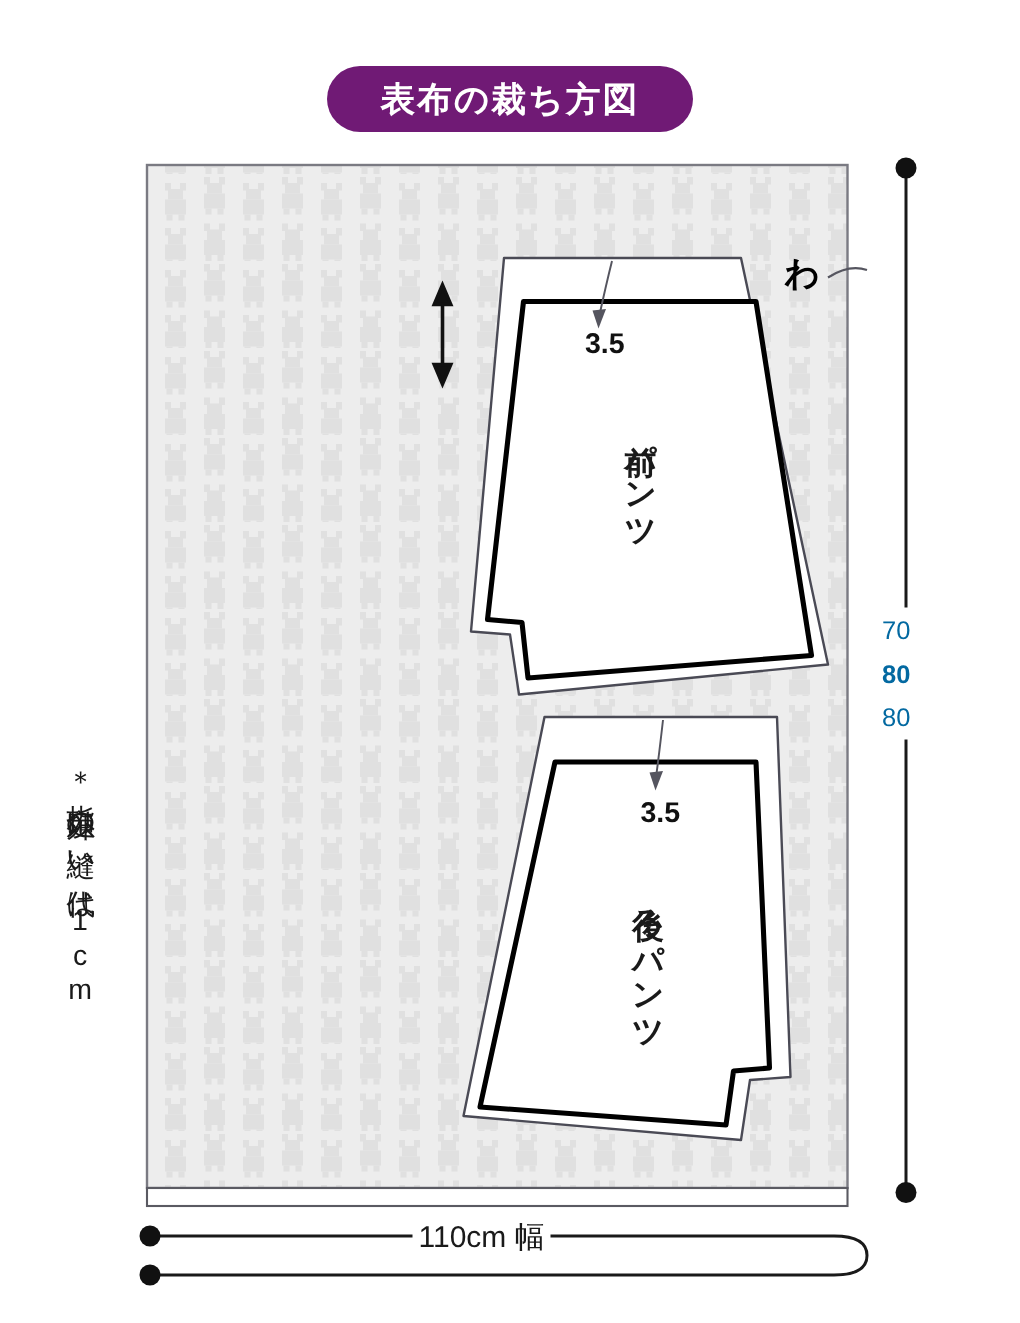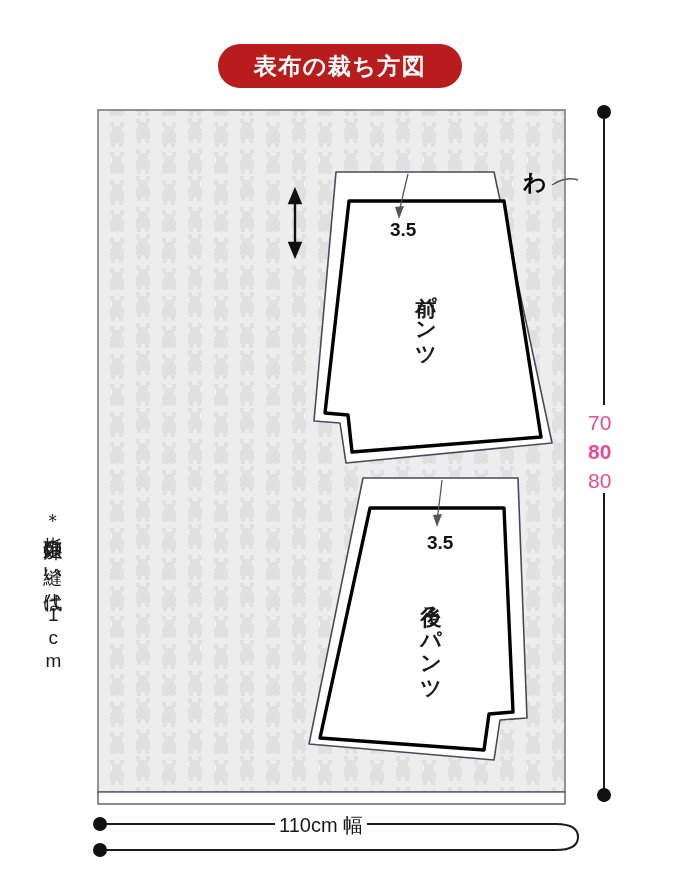--- a/index.html
+++ b/index.html
@@ -19,21 +19,21 @@
     overflow: hidden;
   }
 
   
   #title-pill {
     position: absolute;
     left: 218px;
     top: 44px;
     width: 244px;
     height: 44px;
-    background: #b91c1c;
+    background: #701a75;
     border-radius: 22px;
     display: flex;
     align-items: center;
     justify-content: center;
     box-sizing: border-box;
   }
   #title-text {
     color: #ffffff;
     font-size: 23px;
     font-weight: bold;
@@ -83,22 +83,22 @@
     top: 500px;
     writing-mode: vertical-rl;
     text-orientation: upright;
     font-size: 19px;
     letter-spacing: 2px;
     line-height: 1.15;
     color: #1a1a1a;
     white-space: nowrap;
   }
   .meas-num {
-    font-size: 21px;
-    color: #ec4899;
+    font-size: 17px;
+    color: #0369a1;
   }
   .meas-num.bold { font-weight: bold; }
   #width-label {
     position: absolute;
     left: 275px;
     top: 815px;
     font-size: 20px;
     color: #1a1a1a;
     background: #ffffff;
     padding: 0 4px;

